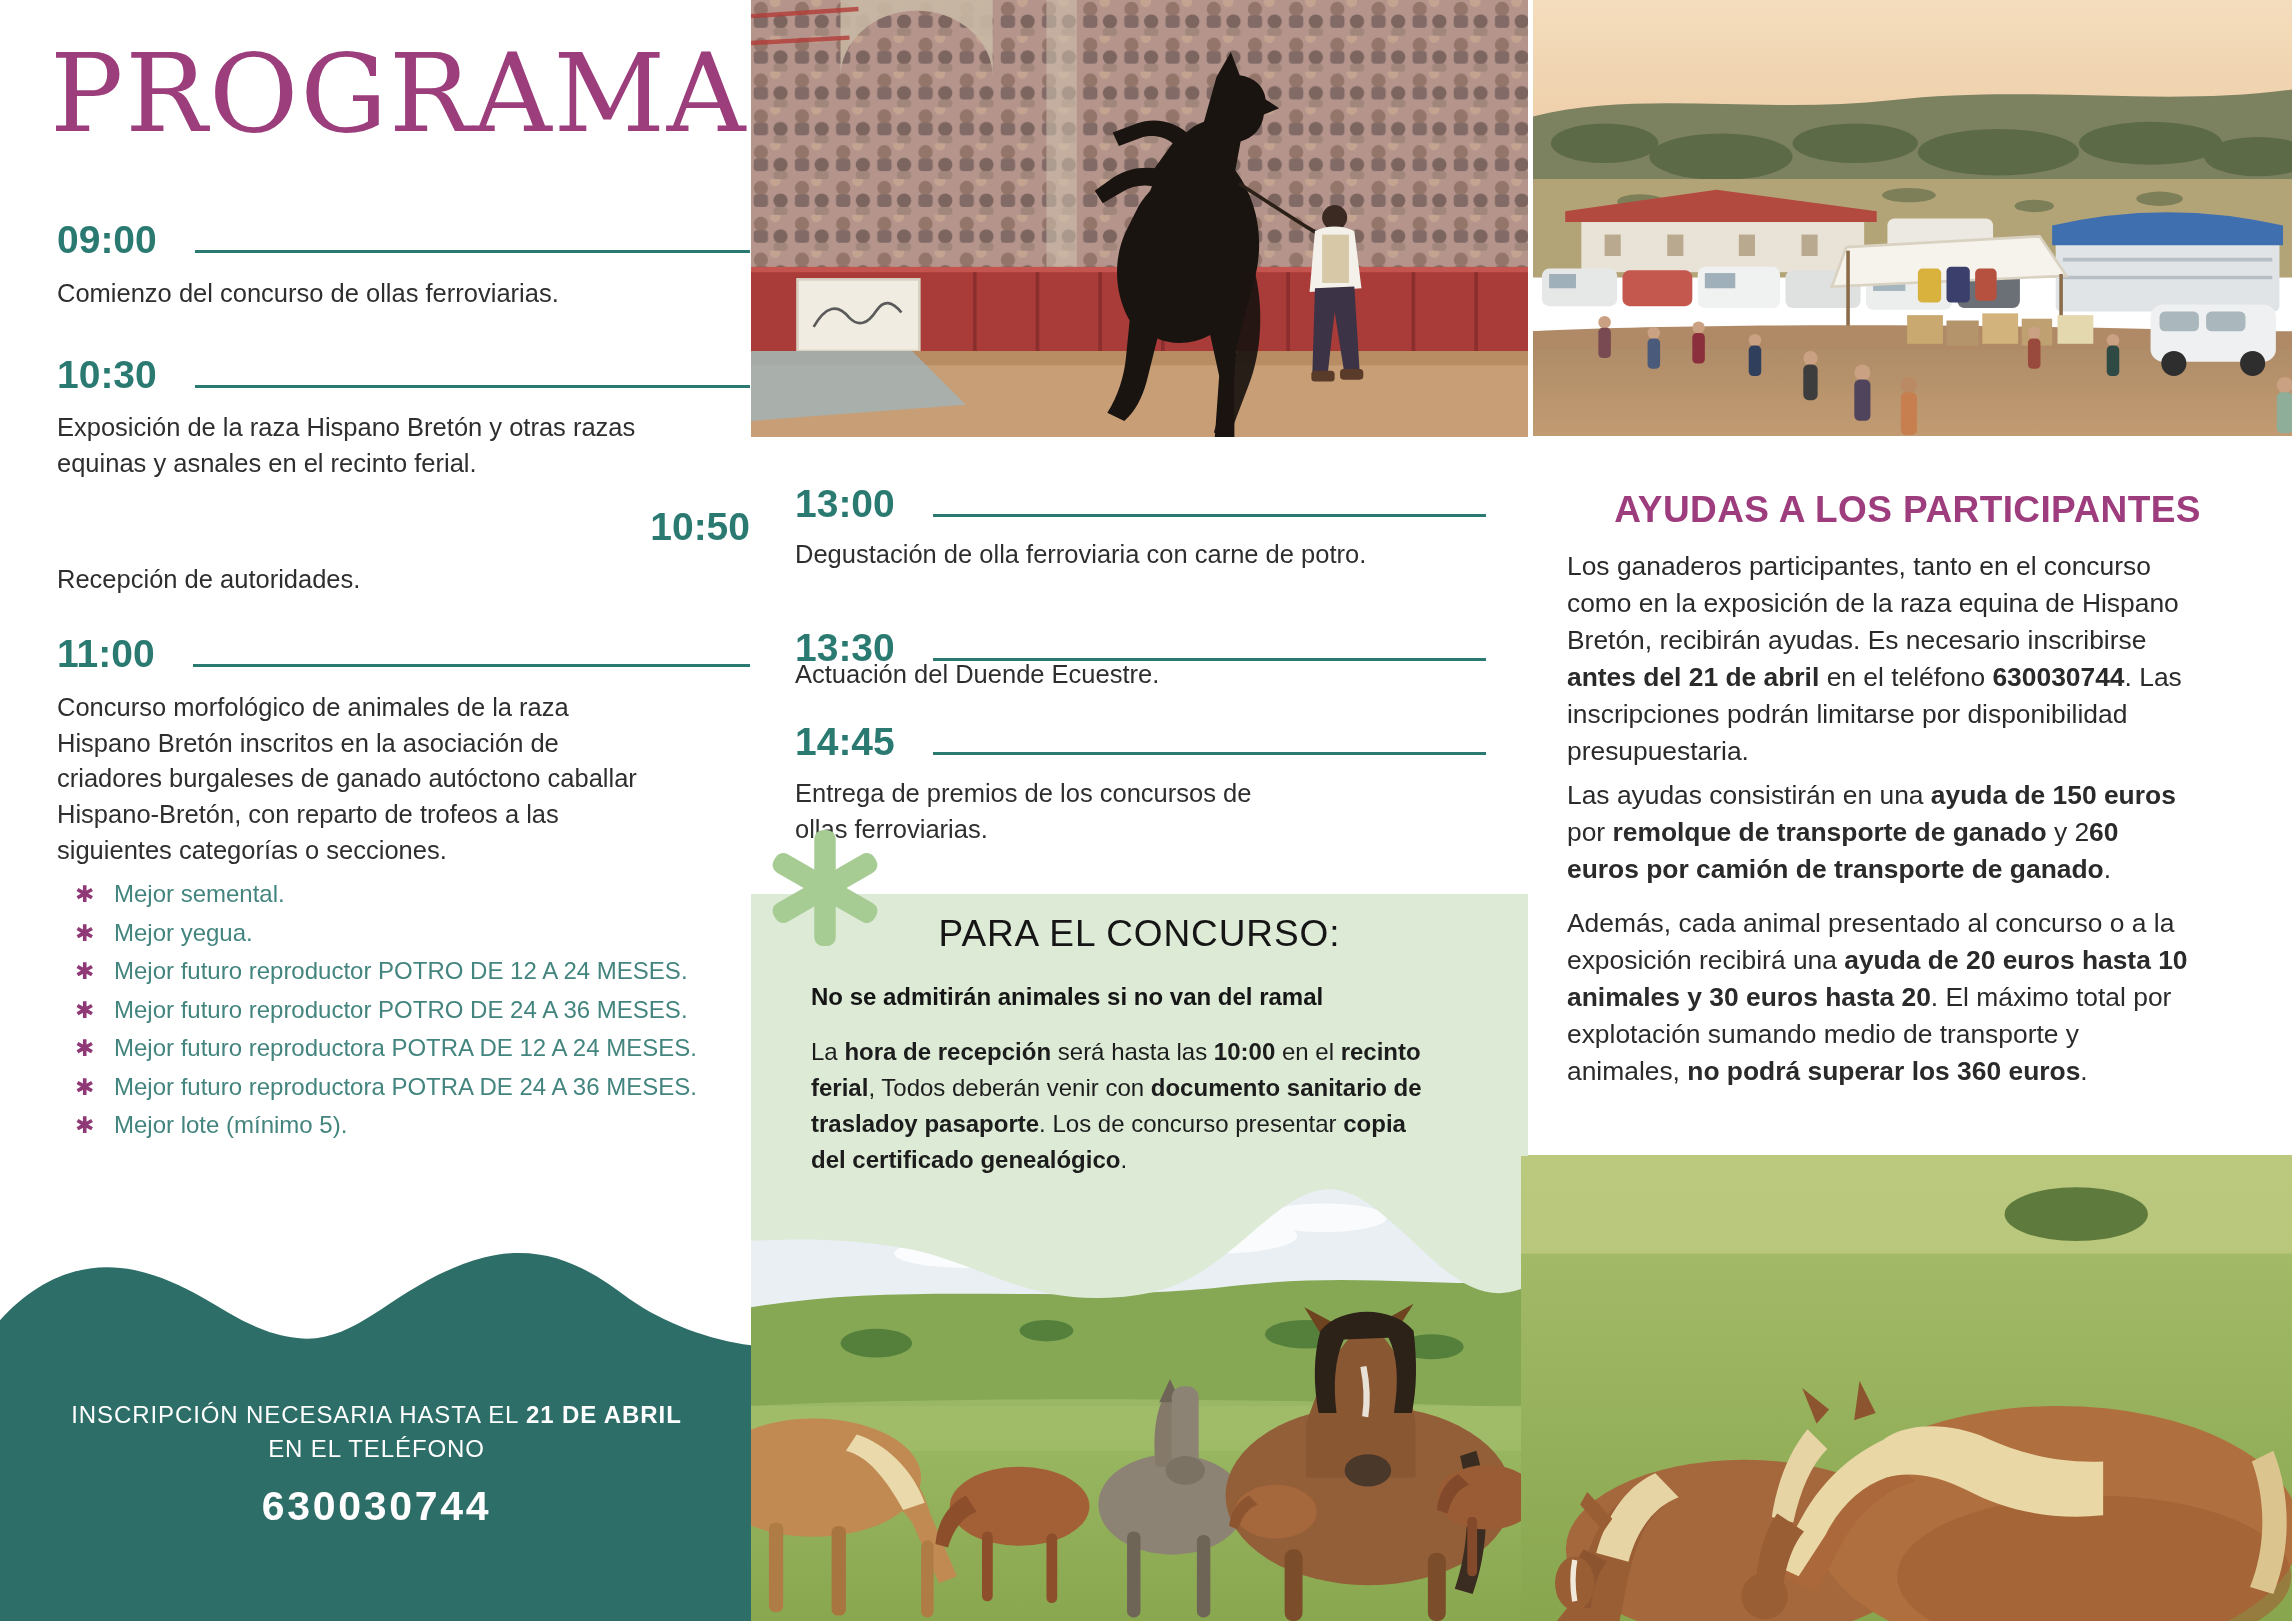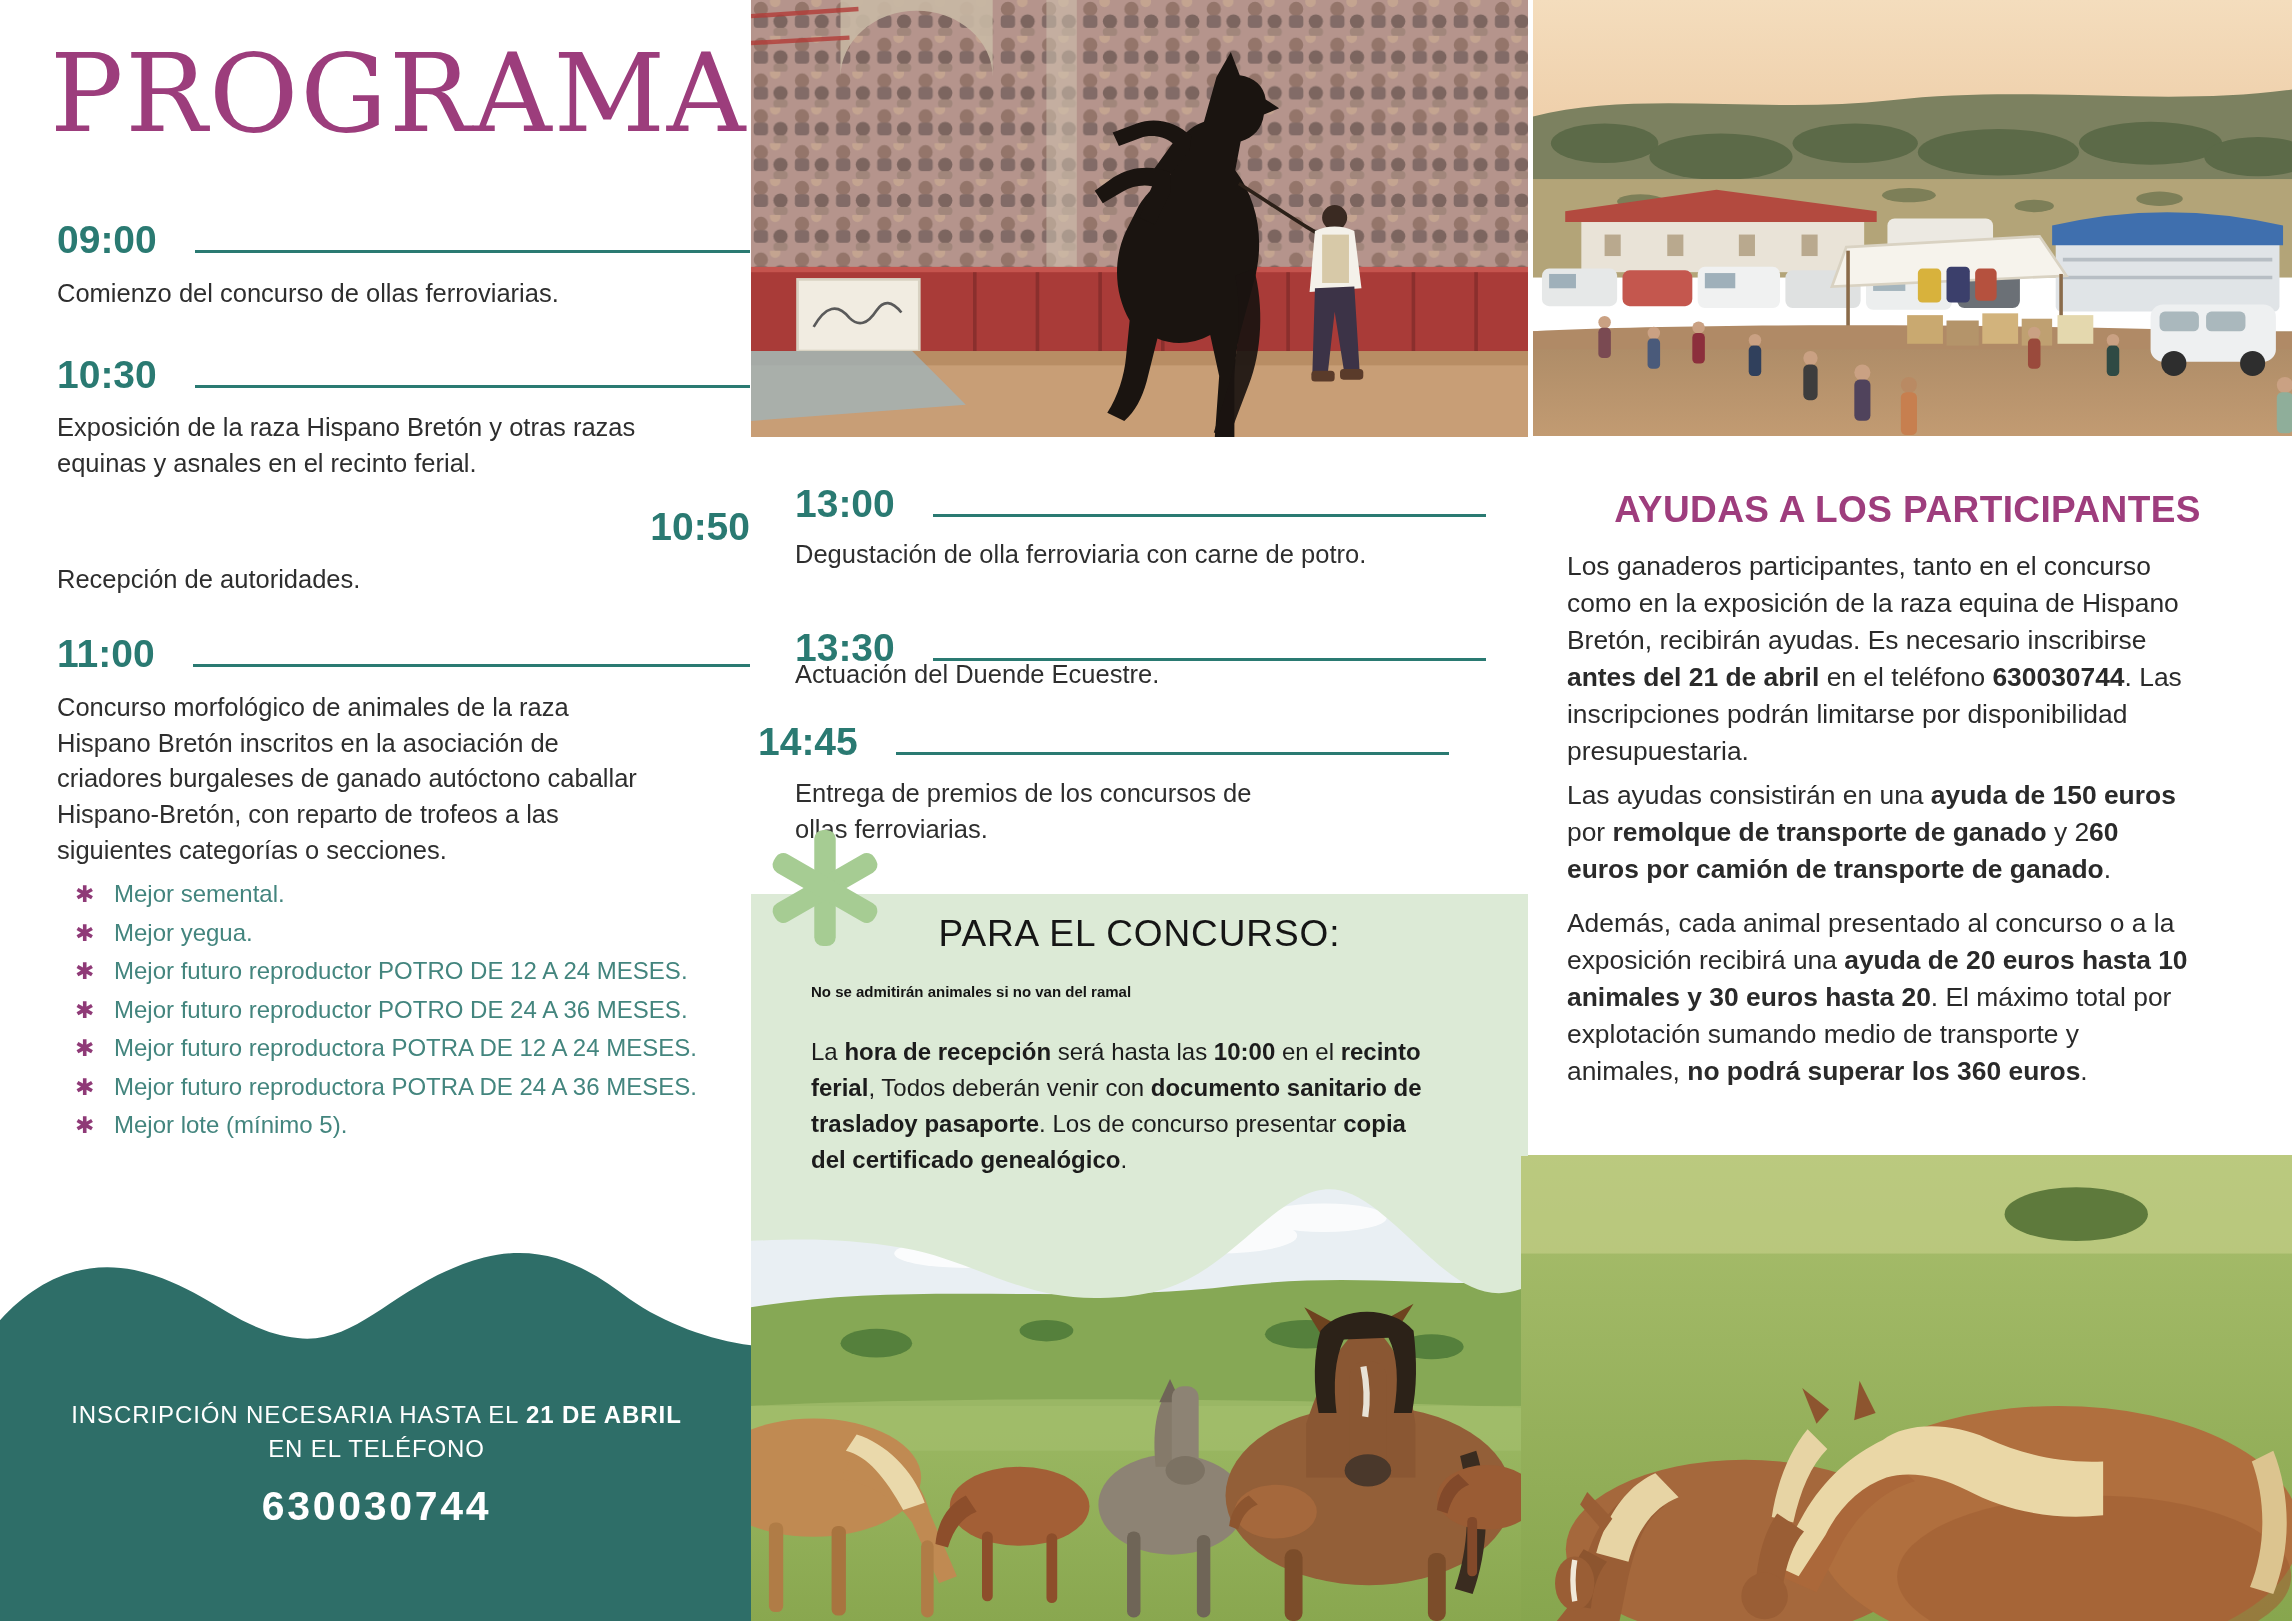--- a/index.html
+++ b/index.html
@@ -29,21 +29,21 @@
   .wave-footer-text{left:27px;width:699px;text-align:center;color:#ffffff;}
   .wf1{font-size:24px;letter-spacing:0.9px;line-height:1.35;}
   .wf2{font-size:24px;letter-spacing:0.9px;}
   .wf-phone{font-size:41px;font-weight:bold;letter-spacing:2.7px;}
 
   
   .m-sch .time{font-size:39px;}
   .panel-green{left:751px;top:894px;width:777px;height:262px;background:#dcead6;}
   .concurso-head{left:751px;top:913px;width:777px;text-align:center;
     font-size:37px;font-weight:normal;color:#151515;letter-spacing:0.9px;}
-  .concurso-warn{left:811px;top:983px;width:645px;font-size:15px;font-weight:bold;color:#151515;}
+  .concurso-warn{left:811px;top:983px;width:645px;font-size:24px;font-weight:bold;color:#151515;}
   .concurso-body{left:811px;top:1034px;width:636px;font-size:24px;line-height:1.5;color:#1c1c1c;}
 
   
   .ayudas-head{left:1567px;top:489px;width:681px;text-align:center;
     font-size:37px;font-weight:bold;color:#9e3d7d;letter-spacing:0.4px;white-space:nowrap;}
   .rpar{left:1567px;font-size:26.4px;line-height:37px;color:#2a2a2a;}
 
   .photo{position:absolute;overflow:hidden;}
   .photo svg{display:block;width:100%;height:100%;}
 </style>
@@ -425,21 +425,21 @@
   <span class="rule"></span>
 </div>
 <div class="abs desc" style="left:795px;top:537px;width:681px;">Degustación de olla ferroviaria con carne de potro.</div>
 
 <div class="abs sch m-sch" style="left:795px;top:628px;width:691px;">
   <span class="time">13:30</span>
   <span class="rule"></span>
 </div>
 <div class="abs desc" style="left:795px;top:657px;width:681px;">Actuación del Duende Ecuestre.</div>
 
-<div class="abs sch m-sch" style="left:758px;top:722px;width:691px;text-align:right;">
+<div class="abs sch m-sch" style="left:795px;top:722px;width:691px;text-align:right;">
   <span class="time">14:45</span>
   <span class="rule"></span>
 </div>
 <div class="abs desc" style="left:795px;top:776px;width:484px;">Entrega de premios de los concursos de ollas ferroviarias.</div>
 
 <div class="abs panel-green"></div>
 <div class="abs" style="left:751px;top:1155px;width:770px;height:152px;">
   <svg viewBox="0 0 860 170" preserveAspectRatio="none" style="display:block;width:100%;height:100%;">
     <path d="M0,0 H860 V150 C800,172 760,110 700,62 C650,22 620,34 560,86 C500,138 470,158 390,160 C300,162 250,118 170,104 C100,92 50,94 0,96 Z" fill="#dcead6"></path>
   </svg>

